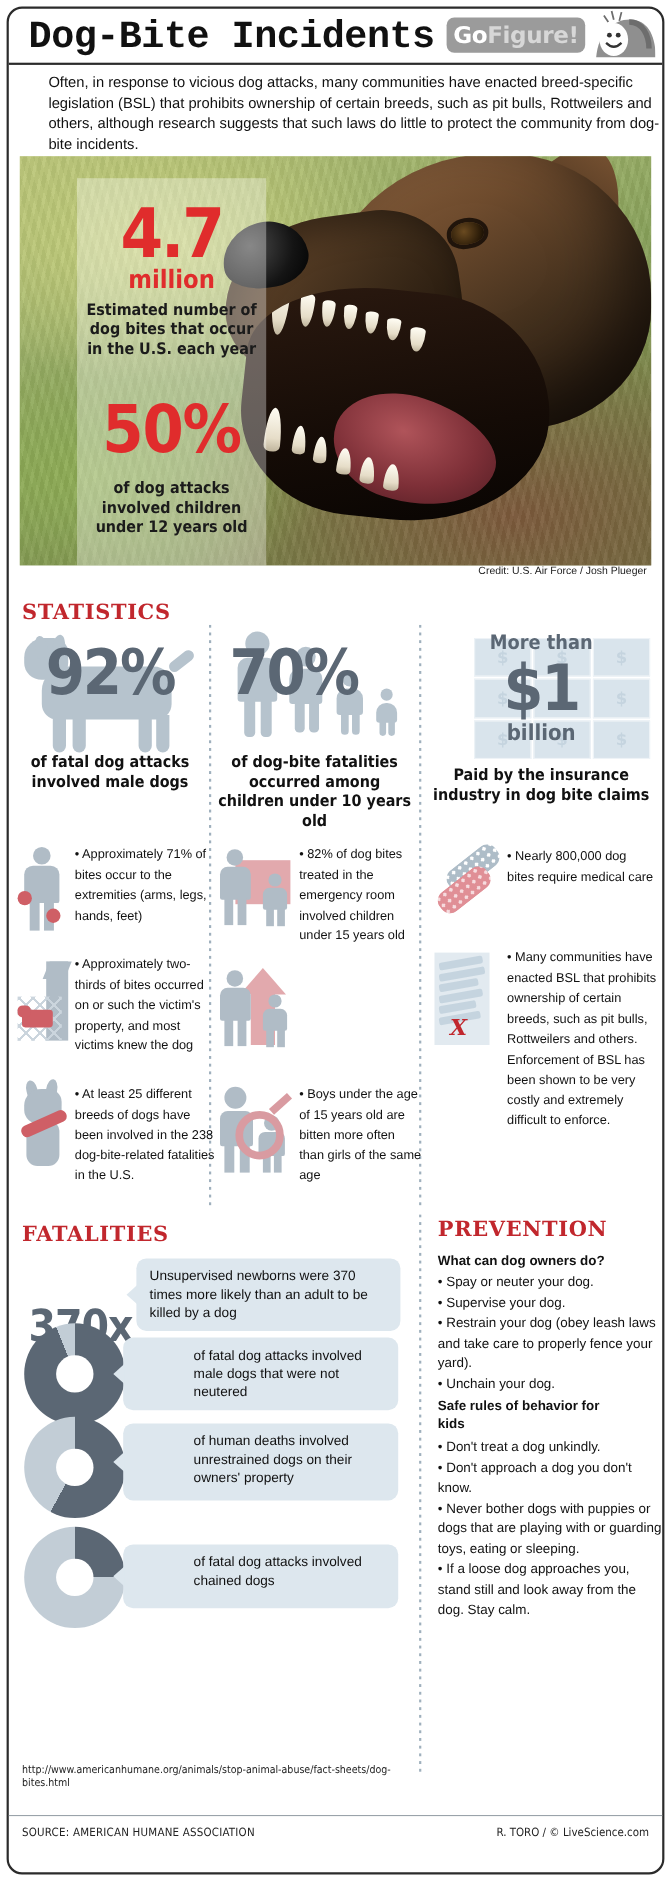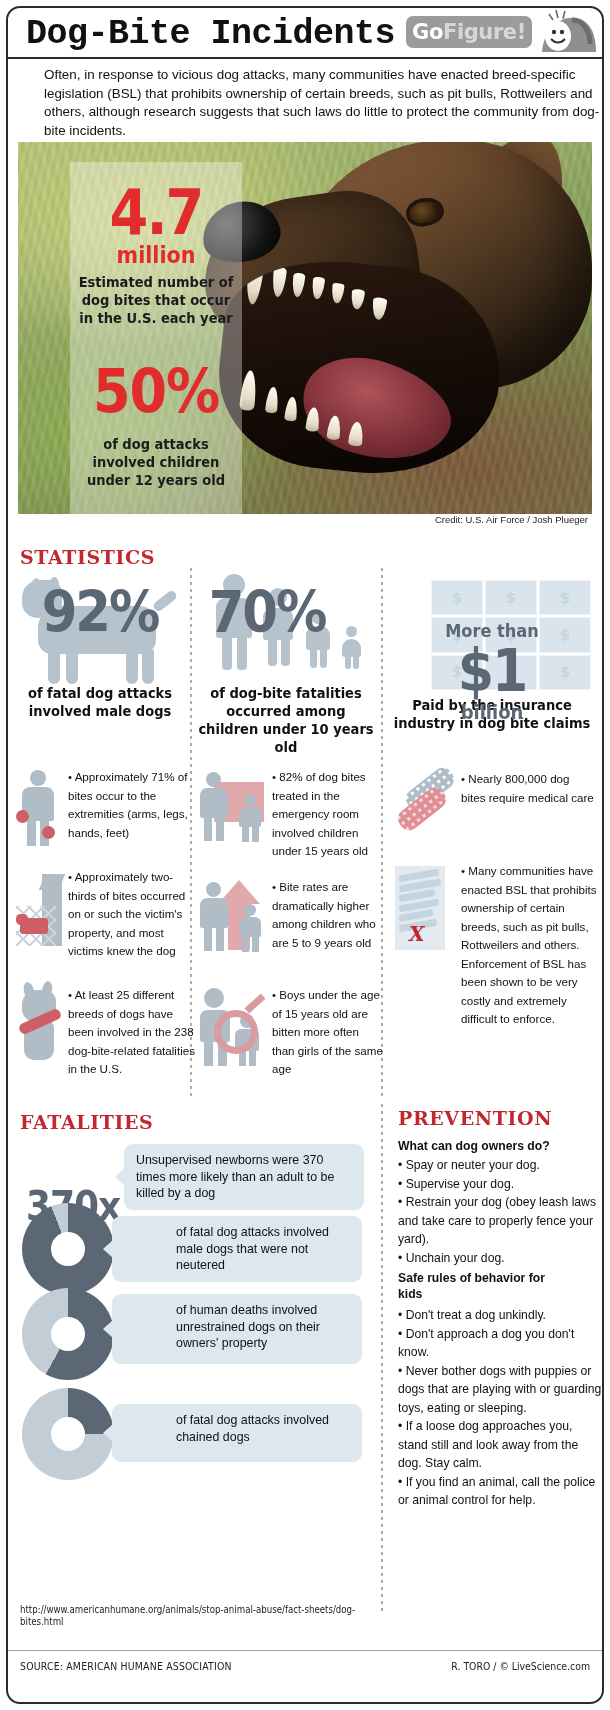--- a/index.html
+++ b/index.html
@@ -285,21 +285,21 @@
     display:flex; align-items:center; justify-content:center;
     color: #c5d4df; font-weight: bold; font-size: 15px;
     font-family: "DejaVu Sans", sans-serif;
   }
   .money-text {
     position: absolute; left: 0; right: 0; top: 10px;
     font-family: "DejaVu Sans Condensed", "DejaVu Sans", sans-serif;
     font-weight: bold; color: #5b6774;
     line-height: 1; text-align:center;
   }
-  .mt-more { font-size: 18px; margin-top: 46px; }
+  .mt-more { font-size: 18px; }
   .mt-one  { font-size: 58px; letter-spacing: -2px; margin-top: 2px;}
   .mt-bil  { font-size: 20px; margin-top: 2px;}
 
   
   .brow { position: absolute; }
   .bicon { position: absolute; left: 0; top: 0; }
   .btext {
     position: absolute;
     font-family: "Liberation Sans", sans-serif;
     font-size: 11.6px;
@@ -636,21 +636,20 @@
       <div style="position:absolute;left:18px;top:0px;width:0;height:0;border-left:21px solid transparent;border-right:21px solid transparent;border-bottom:24px solid #e2a9ad;"></div>
       <div class="adultH"></div>
         <div class="adultB"></div>
         <div class="adultL"></div>
         <div class="adultR"></div>
       <div class="kidH"></div>
         <div class="kidB"></div>
         <div class="kidL"></div>
         <div class="kidR"></div>
     </div>
-    <div class="btext" style="left:72px; top:-2px; width:110px;">• Bite rates are dramatically higher among children who are 5 to 9 years old</div>
   </div>
 
   <div class="brow" style="left:200px; top:988px; width:178px; height:96px;">
     <div class="bicon" style="width:66px;height:78px;">
       <div style="position:absolute;left:4px;top:0;width:20px;height:20px;background:#b0bcc6;border-radius:50%;"></div>
       <div style="position:absolute;left:0px;top:22px;width:30px;height:32px;background:#b0bcc6;border-radius:7px 7px 2px 2px;"></div>
       <div style="position:absolute;left:4px;top:53px;width:9px;height:25px;background:#b0bcc6;"></div>
       <div style="position:absolute;left:18px;top:53px;width:9px;height:25px;background:#b0bcc6;"></div>
       <div style="position:absolute;left:40px;top:26px;width:14px;height:14px;background:#b0bcc6;border-radius:50%;"></div>
       <div style="position:absolute;left:35px;top:41px;width:24px;height:22px;background:#b0bcc6;border-radius:6px 6px 2px 2px;"></div>
@@ -719,20 +718,19 @@
     <div>• Unchain your dog.</div>
   </div>
 
   <div class="prev-sub" style="left:398px; top:1270px; width:160px;">Safe rules of behavior for kids</div>
 
   <div class="prev-list" style="left:398px; top:1306px;">
     <div>• Don't treat a dog unkindly.</div>
     <div>• Don't approach a dog you don't know.</div>
     <div>• Never bother dogs with puppies or dogs that are playing with or guarding toys, eating or sleeping.</div>
     <div>• If a loose dog approaches you, stand still and look away from the dog. Stay calm.</div>
-    <div>• If you find an animal, call the police or animal control for help.</div>
   </div>
 
   <div class="src-url">http://www.americanhumane.org/animals/stop-animal-abuse/fact-sheets/dog-bites.html</div>
   <div class="footer-rule"></div>
   <div class="src-left">SOURCE: AMERICAN HUMANE ASSOCIATION</div>
   <div class="src-right">R. TORO / © LiveScience.com</div>
 </div>
 
 </body></html>

